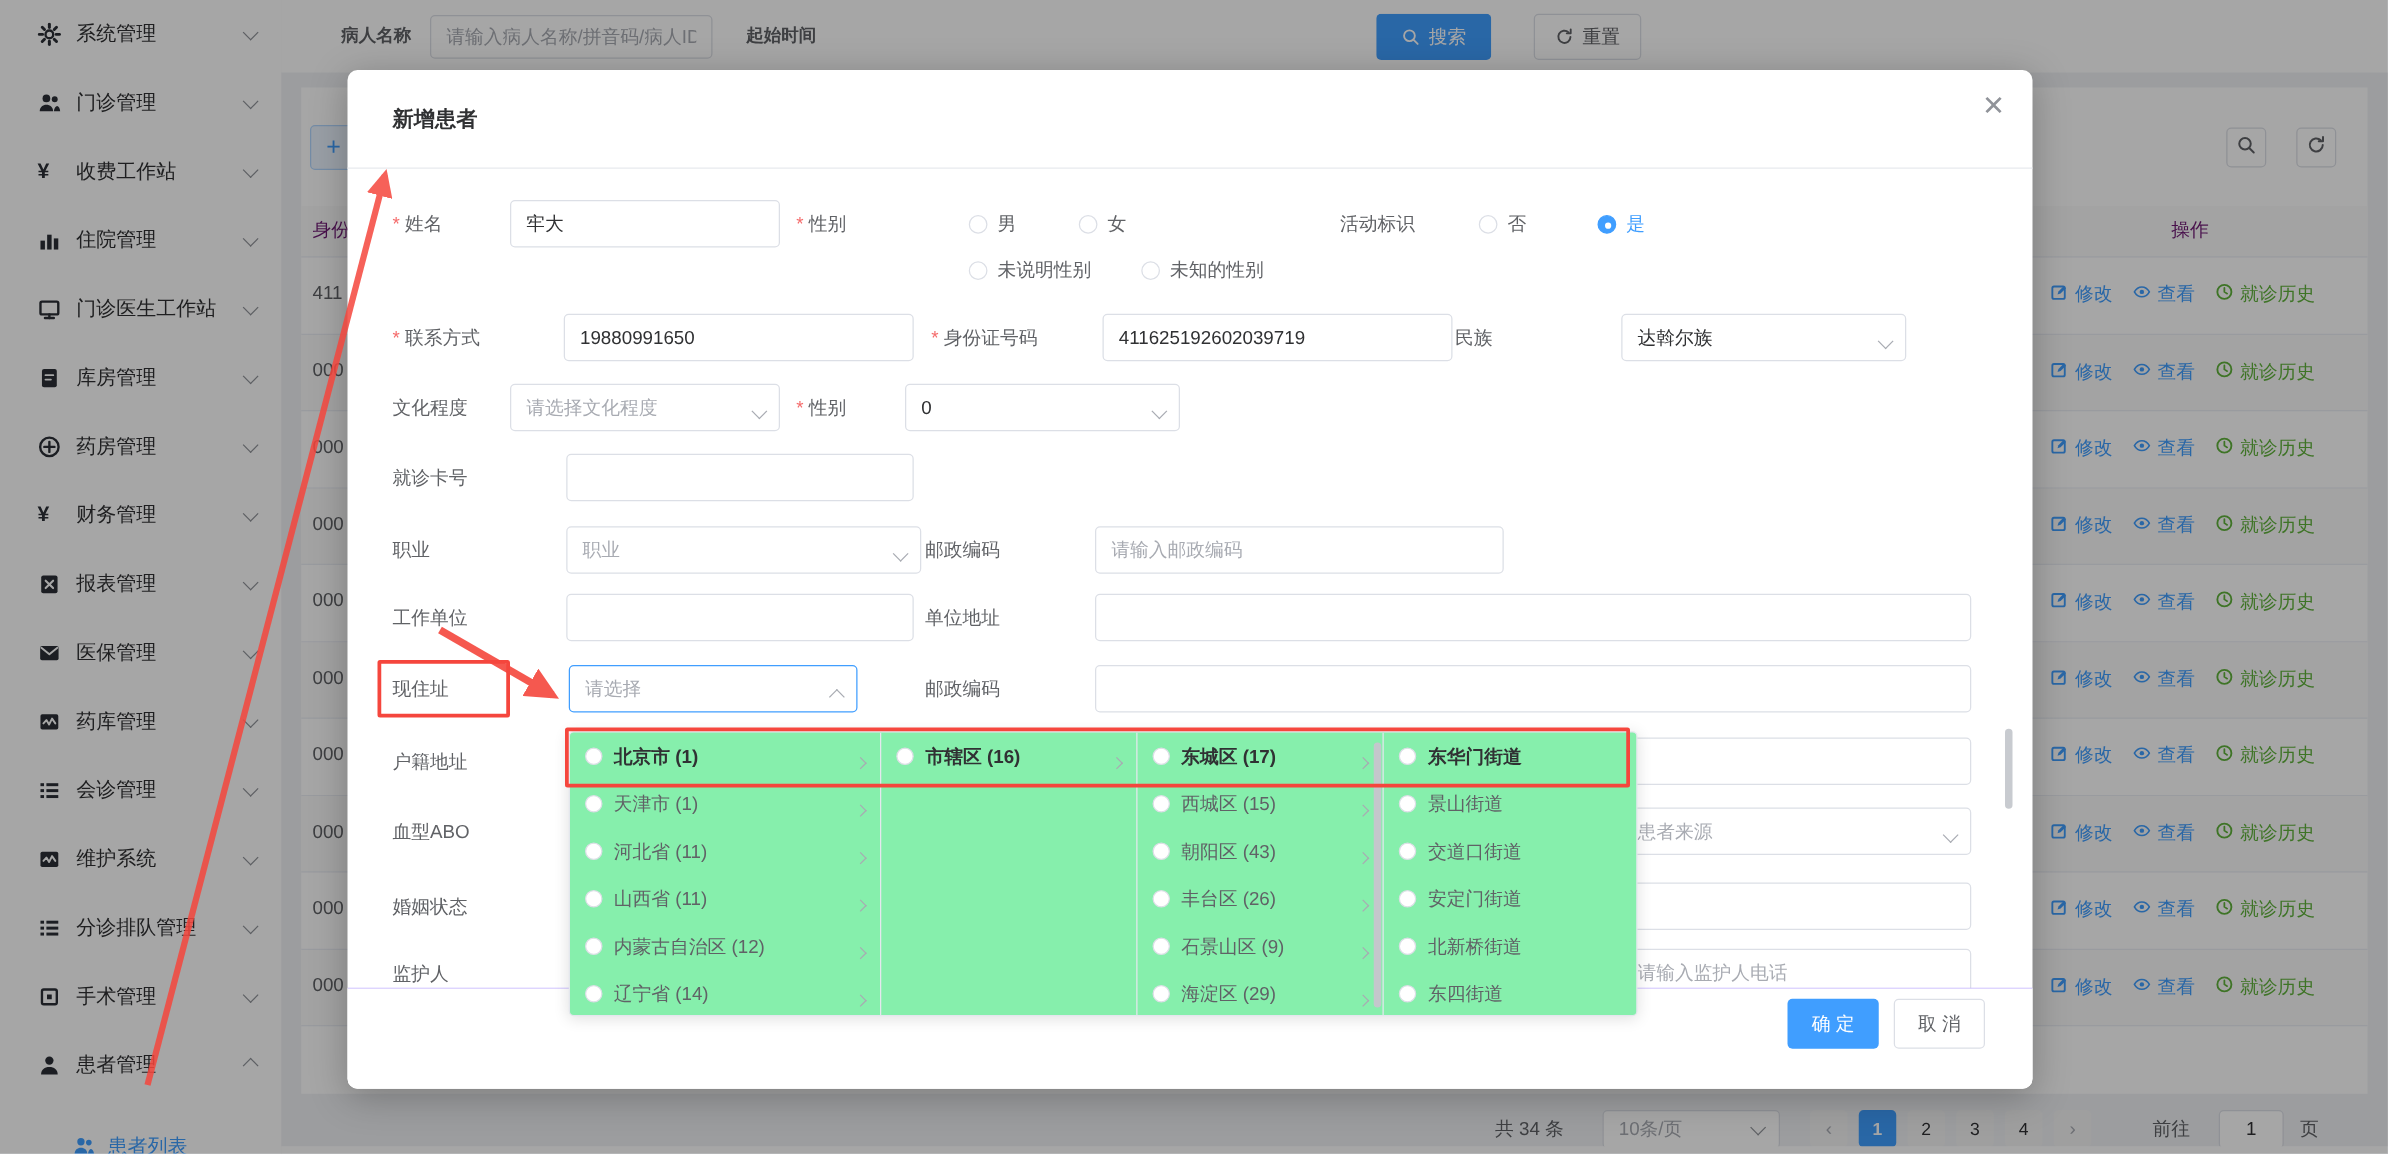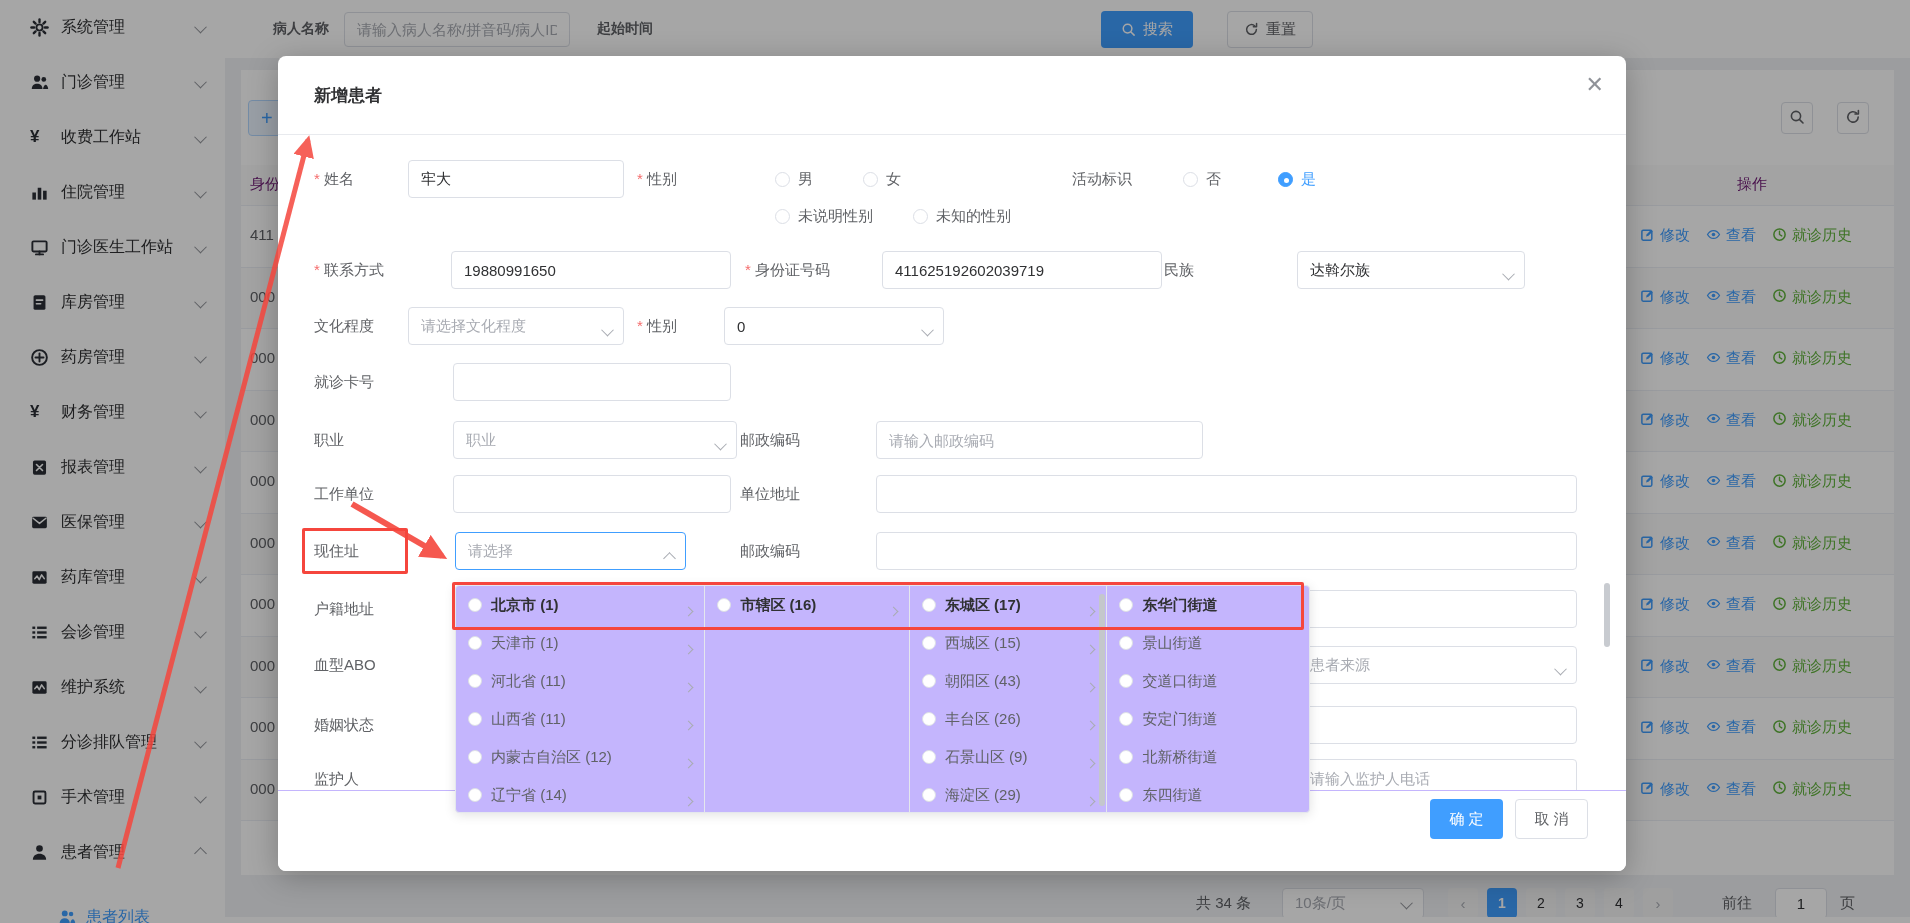--- a/index.html
+++ b/index.html
@@ -93,21 +93,21 @@
   .radio.checked .dot { background:#409eff; border-color:#409eff; position:relative; }
   .radio.checked .dot::after { content:""; position:absolute; left:4.5px; top:4.5px; width:5px; height:5px; border-radius:50%; background:#fff; }
   .radio.checked .rl { color:#409eff; }
   .m-footer { position:absolute; left:0; top:734px; width:100%; height:81px; background:#fff; border-top:1px solid #c4b5fd; border-radius:0 0 8px 8px; }
   .m-btn { position:absolute; top:8px; width:73px; height:40px; border-radius:4px; font-size:15px; display:flex; align-items:center; justify-content:center; cursor:pointer; }
   .m-confirm { left:1152px; background:#409eff; color:#fff; }
   .m-cancel { left:1237px; background:#fff; border:1px solid #dcdfe6; color:#606266; }
   .m-scrollthumb { position:absolute; left:1326px; top:527px; width:6px; height:64px; border-radius:3px; background:#c8cbd0; }
 
   
-  .cascader { position:absolute; left:455px; top:585px; width:855px; height:228px; background:#c4b5fd; border:1px solid #e4e7ed; border-radius:4px; box-shadow:0 2px 12px rgba(0,0,0,.12); z-index:56; display:flex; overflow:hidden; }
+  .cascader { position:absolute; left:455px; top:585px; width:855px; height:228px; background:#86efac; border:1px solid #e4e7ed; border-radius:4px; box-shadow:0 2px 12px rgba(0,0,0,.12); z-index:56; display:flex; overflow:hidden; }
   .cas-col { position:relative; height:100%; border-right:1px solid #e4e7ed; }
   .cas-col:last-child { border-right:none; }
   .cas-item { position:relative; height:38px; display:flex; align-items:center; padding:0 24px 0 12px; cursor:pointer; }
   .cas-item .dot { width:14px; height:14px; border-radius:50%; border:1px solid #dcdfe6; background:#fff; margin-right:9px; flex:0 0 auto; }
   .cas-item .cl { font-size:15px; color:#606266; white-space:nowrap; }
   .cas-item.bold .cl { font-weight:bold; color:#303133; }
   .cas-item .chev-wrap { position:absolute; right:12px; top:15px; }
   .cas-scroll { position:absolute; right:1px; top:8px; width:6px; height:212px; border-radius:3px; background:#c4c7cc; }
   .anno-box { position:absolute; border:3px solid #f5463d; border-radius:2px; z-index:70; pointer-events:none; }
   svg.arrows { position:absolute; inset:0; width:1910px; height:923px; z-index:70; pointer-events:none; }

